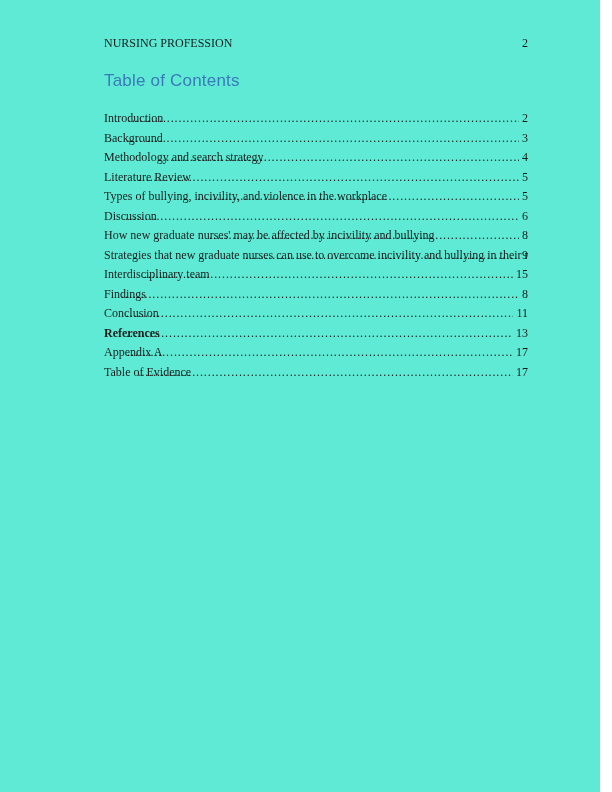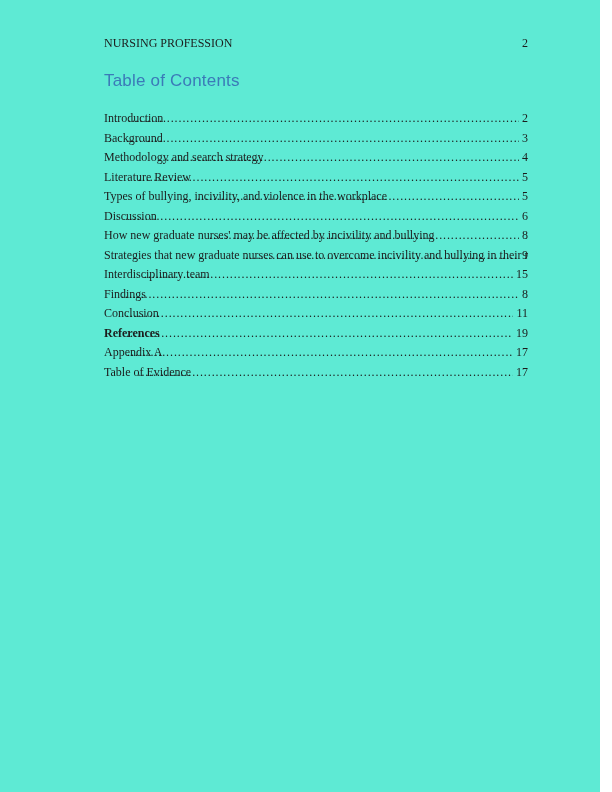--- a/index.html
+++ b/index.html
@@ -142,21 +142,21 @@
 
   <div class="toc-row">
     <span class="toc-label">Conclusion</span>
     <span class="toc-leader"></span>
     <span class="toc-page">11</span>
   </div>
 
   <div class="toc-row bold">
     <span class="toc-label">References</span>
     <span class="toc-leader"></span>
-    <span class="toc-page">19</span>
+    <span class="toc-page">13</span>
   </div>
 
   <div class="toc-row">
     <span class="toc-label">Appendix A</span>
     <span class="toc-leader"></span>
     <span class="toc-page">17</span>
   </div>
 
   <div class="toc-row">
     <span class="toc-label">Table of Evidence</span>

